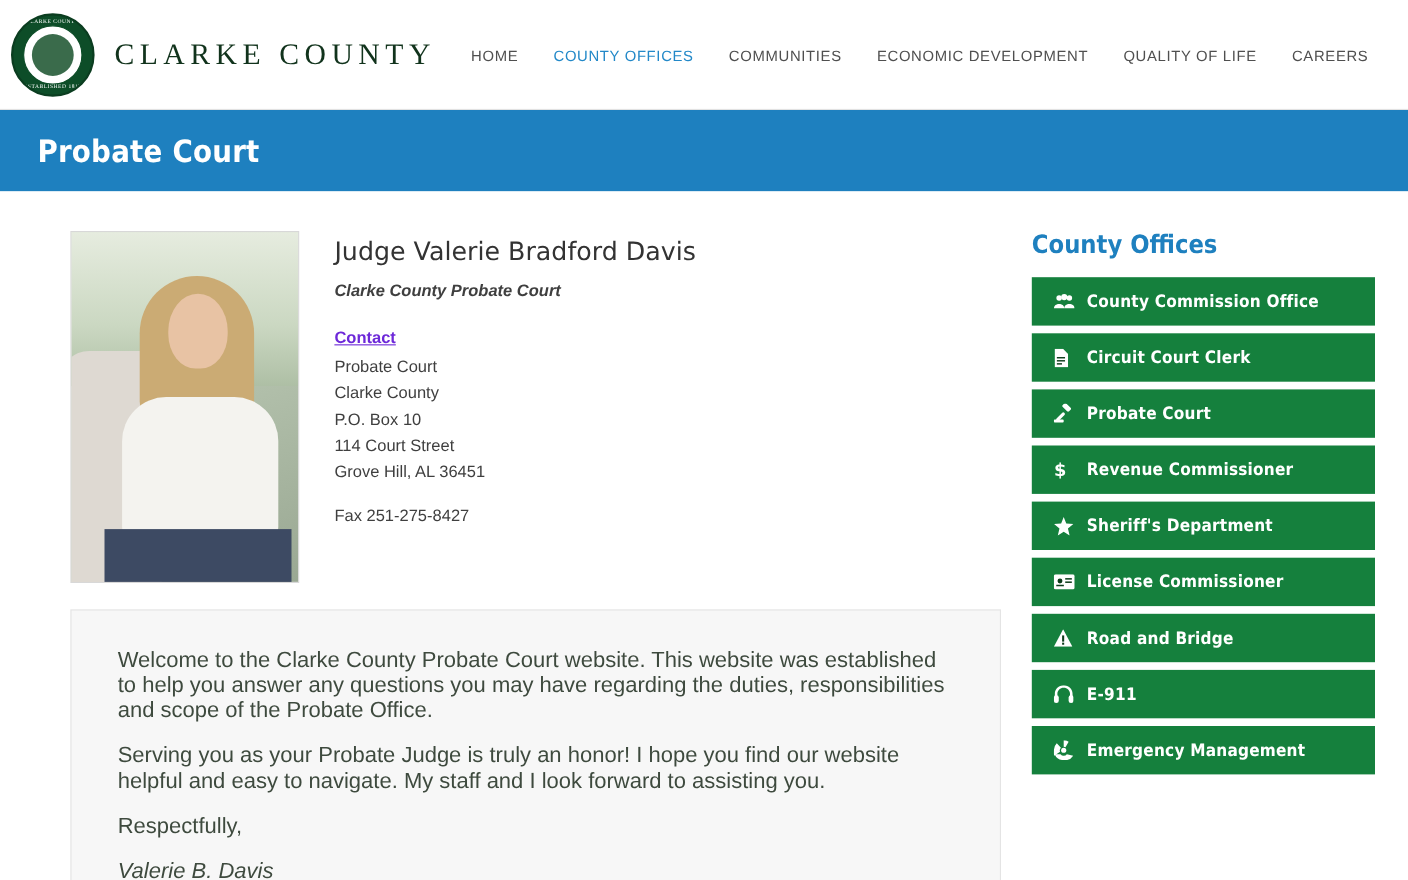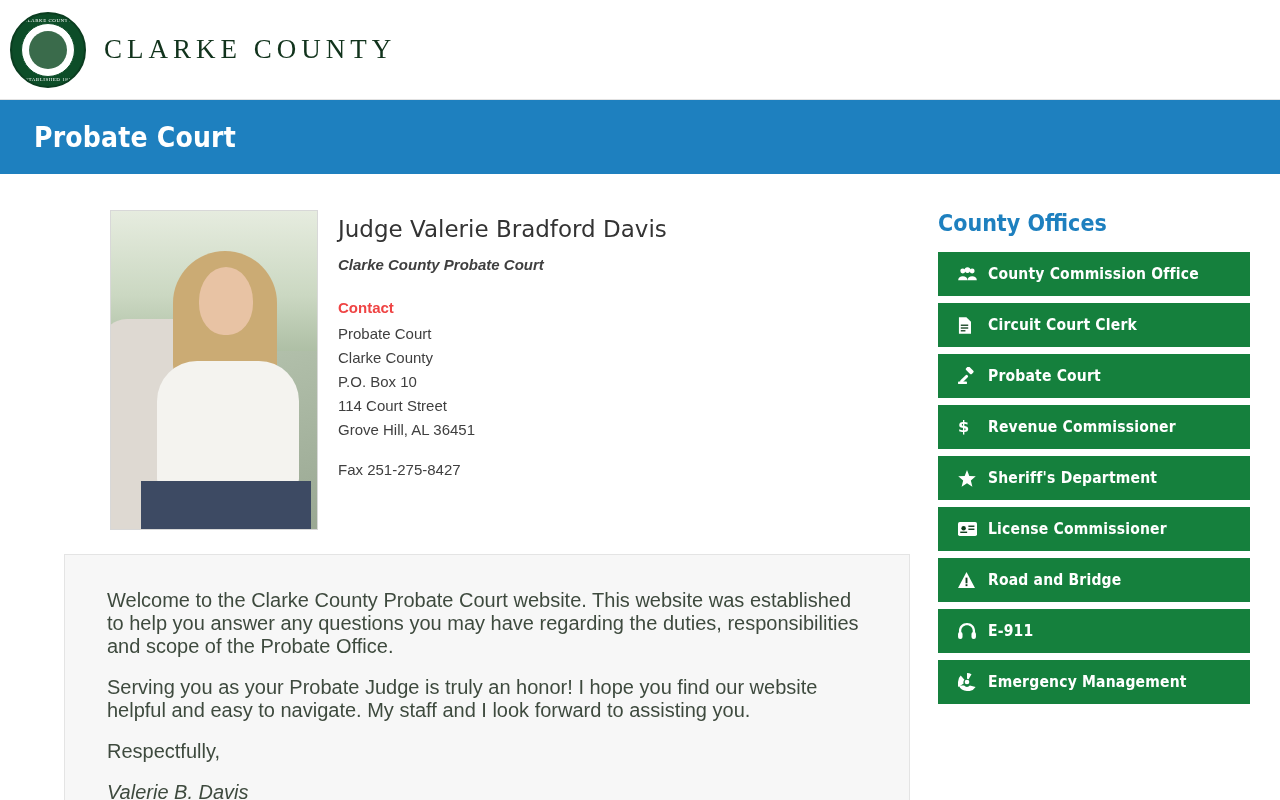--- a/index.html
+++ b/index.html
@@ -135,23 +135,22 @@
     display: flex;
     align-items: flex-start;
     gap: 0;
   }
   .left-col { width: 880px; flex: none; padding-left: 34px; }
   .right-col { width: 340px; flex: none; padding-left: 28px; }
 
   
   .profile {
     display: flex;
-    gap: 20px;
+    gap: 32px;
     align-items: flex-start;
-    margin-left: 46px;
   }
   .photo {
     width: 208px;
     height: 320px;
     flex: none;
     border: 1px solid #d8d8d8;
     background: linear-gradient(160deg,#cdd8c6 0%, #b9c7b2 35%, #9aa893 100%);
     position: relative;
     overflow: hidden;
   }
@@ -195,22 +194,23 @@
   .judge-sub {
     font-size: 15px;
     font-style: italic;
     font-weight: bold;
     color: #3f3f3f;
     margin: 0 0 26px 0;
   }
   .contact-label {
     font-size: 15px;
     font-weight: bold;
-    color: #ef4444;
+    color: #6d28d9;
     margin: 0 0 6px 0;
+    text-decoration: underline;
   }
   .contact-line {
     font-size: 15px;
     color: #3f3f3f;
     line-height: 24px;
   }
   .contact-gap { height: 16px; }
 
   
   .welcome-box {
@@ -273,20 +273,28 @@
       <div class="seal-inner"></div>
       <div class="seal-globe"></div>
       <div class="seal-top-text">CLARKE COUNTY</div>
       <div class="seal-bot-text">ESTABLISHED 1812</div>
     </div>
     <div class="brand-text">
       <div class="brand-line1">CLARKE COUNTY</div>
     </div>
   </div>
 
+  <div class="main-nav">
+    <a class="nav-item">HOME</a>
+    <a class="nav-item active">COUNTY OFFICES</a>
+    <a class="nav-item">COMMUNITIES</a>
+    <a class="nav-item">ECONOMIC DEVELOPMENT</a>
+    <a class="nav-item">QUALITY OF LIFE</a>
+    <a class="nav-item">CAREERS</a>
+  </div>
 </div>
 
 <div class="title-band">
   <h1>Probate Court</h1>
 </div>
 
 <div class="page-wrap">
   <div class="content">
 
     <div class="left-col">

